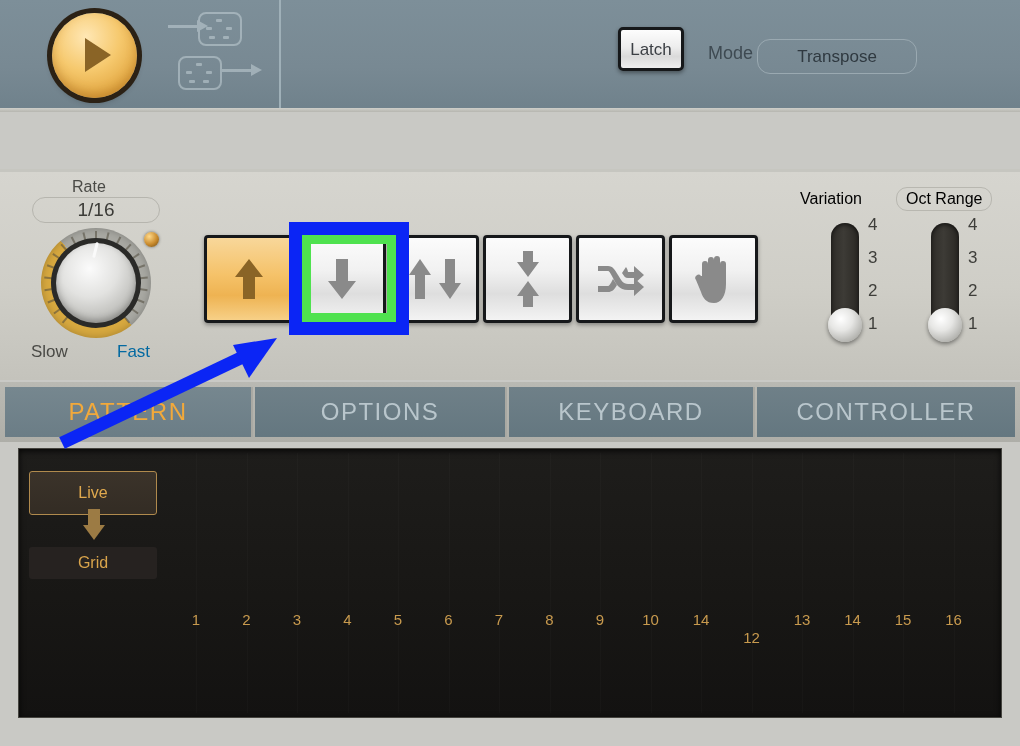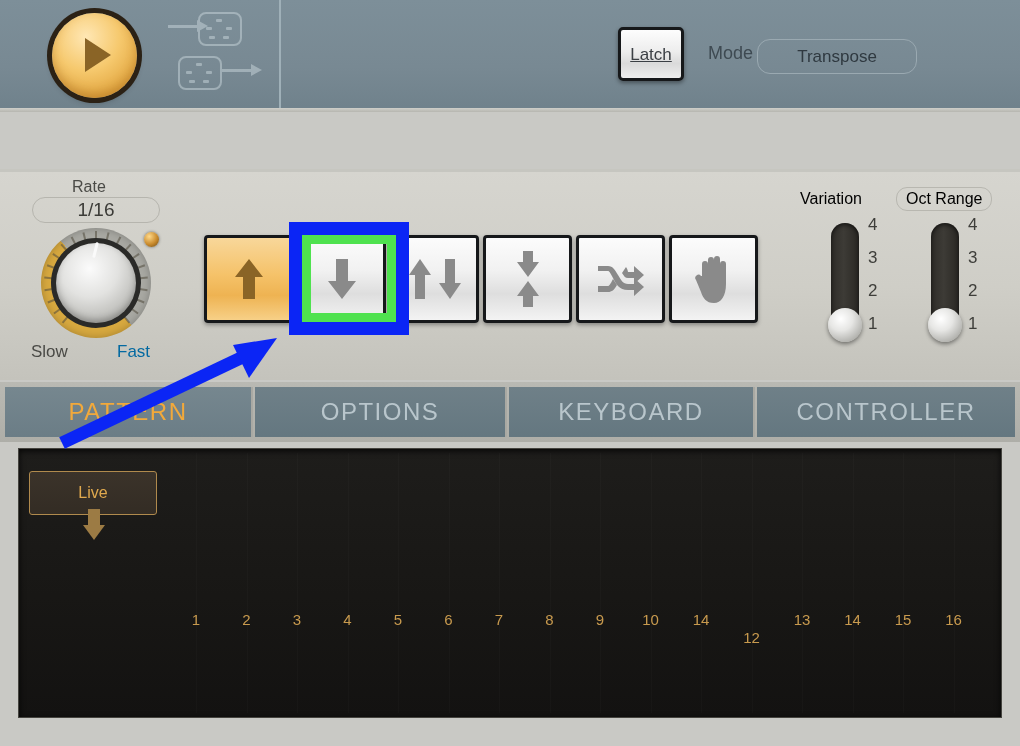--- a/index.html
+++ b/index.html
@@ -83,21 +83,21 @@
     border-radius:5px;
     box-sizing:border-box;
     display:flex;align-items:center;justify-content:center;
     text-align:center;
     color:#3b3f44;
     font-size:17px;
     line-height:19px;
     cursor:pointer;
     box-shadow:0 2px 4px rgba(0,0,0,.4);
   }
-  .latch-btn{left:333px;top:27px;width:66px;height:54px;text-decoration:underline;}
+  .latch-btn{left:333px;top:27px;width:66px;height:44px;}
 
   .mode-label{
     position:absolute;left:423px;top:43px;
     color:#3e4a52;font-size:18px;
   }
   .mode-select{
     position:absolute;left:472px;top:39px;width:160px;height:35px;
     border:1px solid #9aa9b1;border-radius:13px;
     box-sizing:border-box;
     display:flex;align-items:center;justify-content:center;
@@ -511,20 +511,23 @@
 
     <div class="live-btn">
       <span>Live</span>
     </div>
 
     <div class="lg-arrow">
       <div class="stem"></div>
         <div class="head"></div>
     </div>
 
+    <div class="grid-btn">
+      <span>Grid</span>
+    </div>
 
     <div class="steps" id="steps">
         <div class="step-num" style="left: 0px;">1</div>
         <div class="step-num" style="left: 50.5px;">2</div>
         <div class="step-num" style="left: 101px;">3</div>
         <div class="step-num" style="left: 151.5px;">4</div>
         <div class="step-num" style="left: 202px;">5</div>
         <div class="step-num" style="left: 252.5px;">6</div>
         <div class="step-num" style="left: 303px;">7</div>
         <div class="step-num" style="left: 353.5px;">8</div>

